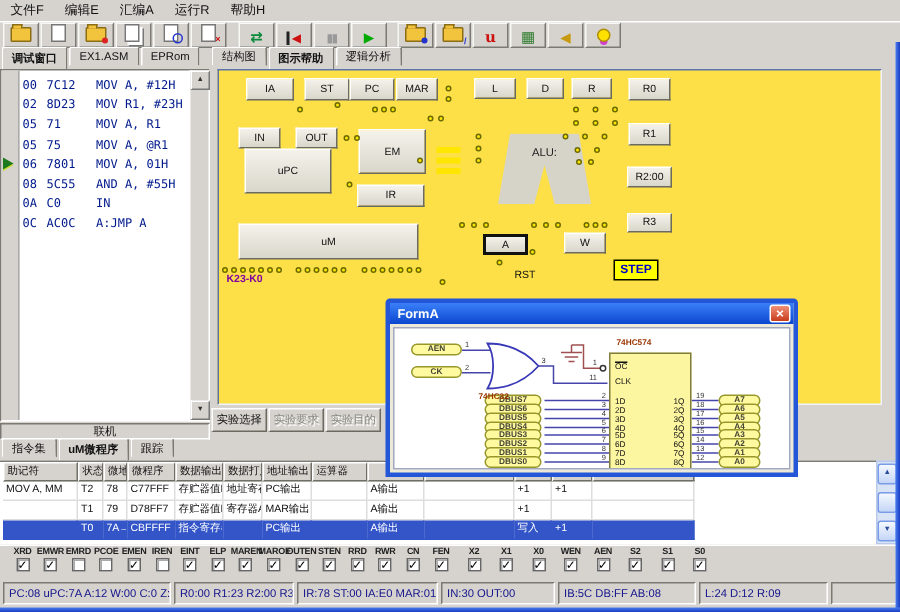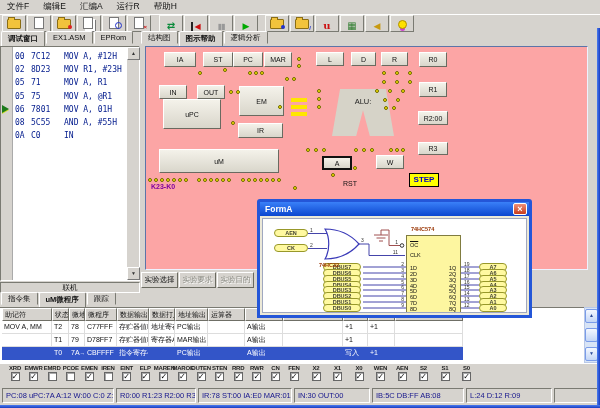--- a/index.html
+++ b/index.html
@@ -38,21 +38,21 @@
   .cl{display:flex;height:13.2px;align-items:center;white-space:pre;}
   .cl .a{width:16px;flex:none;}
   .cl .b{width:33px;flex:none;}
   #code-sb{position:absolute;right:0;top:0;width:12px;height:100%;background:#d6d3ce;border-left:1px solid #fff;}
   .sbtn{position:absolute;left:0;width:11px;height:11px;background:#d6d3ce;border:1px solid;border-color:#fff #777 #777 #fff;
         font-size:5px;text-align:center;line-height:10px;color:#333;}
   
   #online-bar{position:absolute;left:0;top:282px;width:140px;height:11px;background:#d6d3ce;
               border:1px solid;border-color:#7a7a72 #fff #fff #7a7a72;font-size:7.5px;text-align:center;line-height:10px;box-sizing:border-box;}
   
-  #diagram{position:absolute;left:145px;top:46px;width:441px;height:222px;background:#fca5a5;
+  #diagram{position:absolute;left:145px;top:46px;width:441px;height:222px;background:#fde047;
            border:1px solid;border-color:#5c74a8 #eef2ff #eef2ff #5c74a8;box-sizing:content-box;}
   .blk{position:absolute;background:linear-gradient(180deg,#f4f2ea,#d9d6cb);border:1px solid;
        border-color:#fff #6a6a60 #6a6a60 #fff;font-size:7px;display:flex;align-items:center;justify-content:center;box-sizing:border-box;}
   .blk.hl{border:2px solid #111;}
   .alu{position:absolute;background:#d6d3c8;clip-path:polygon(13% 0,87% 0,100% 100%,61% 100%,50% 45%,39% 100%,0 100%);
        font-size:7.5px;text-align:center;padding-top:8px;box-sizing:border-box;color:#222;}
   .dot{position:absolute;width:4px;height:4px;border-radius:50%;background:#ffe600;border:1px solid #6a6a00;box-sizing:border-box;}
   .bar{position:absolute;width:16px;height:4px;background:#ffe600;}
   #step-btn{position:absolute;background:#ffff00;border:1px solid #000;color:#0000c8;font-weight:bold;
             font-size:8px;text-align:center;line-height:12px;box-sizing:border-box;}
@@ -173,20 +173,21 @@
       <div id="cur-arrow" style="top: 57.8px;"></div>
     </div>
     <div id="code-lines">
         <div class="cl"><span class="a">00</span><span class="b">7C12</span><span class="c">MOV A, #12H</span></div>
         <div class="cl"><span class="a">02</span><span class="b">8D23</span><span class="c">MOV R1, #23H</span></div>
         <div class="cl"><span class="a">05</span><span class="b">71</span><span class="c">MOV A, R1</span></div>
         <div class="cl"><span class="a">05</span><span class="b">75</span><span class="c">MOV A, @R1</span></div>
         <div class="cl"><span class="a">06</span><span class="b">7801</span><span class="c">MOV A, 01H</span></div>
         <div class="cl"><span class="a">08</span><span class="b">5C55</span><span class="c">AND A, #55H</span></div>
         <div class="cl"><span class="a">0A</span><span class="b">C0</span><span class="c">IN</span></div>
+        <div class="cl"><span class="a">0C</span><span class="b">AC0C</span><span class="c">A:JMP A</span></div>
       </div>
     <div id="code-sb">
       <div class="sbtn" style="top:0">▲</div>
       <div class="sbtn" style="bottom:0">▼</div>
     </div>
   </div>
   <div id="online-bar">
     <span>联机</span>
   </div>
 

